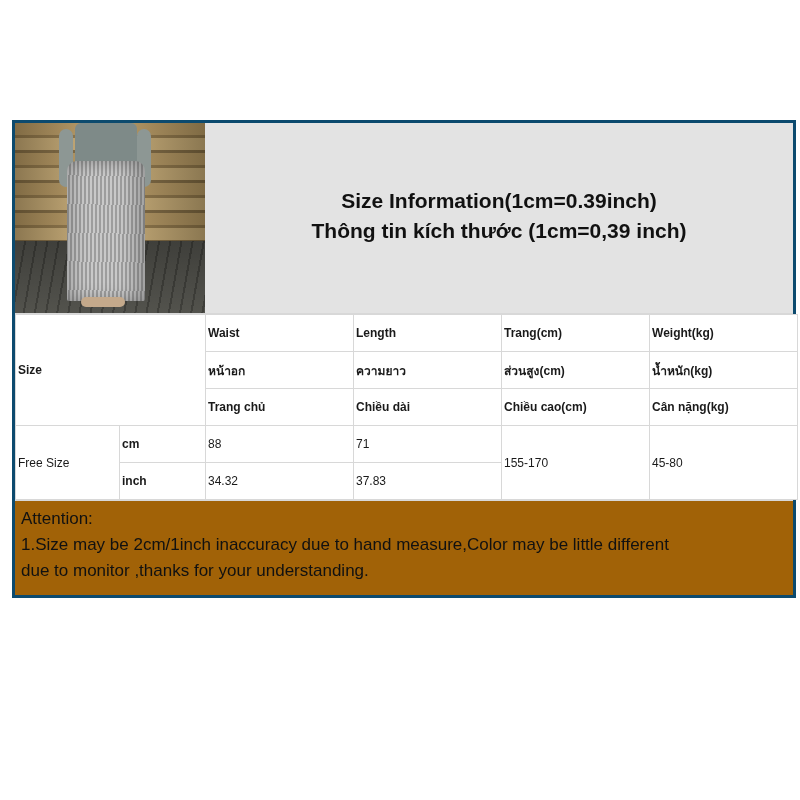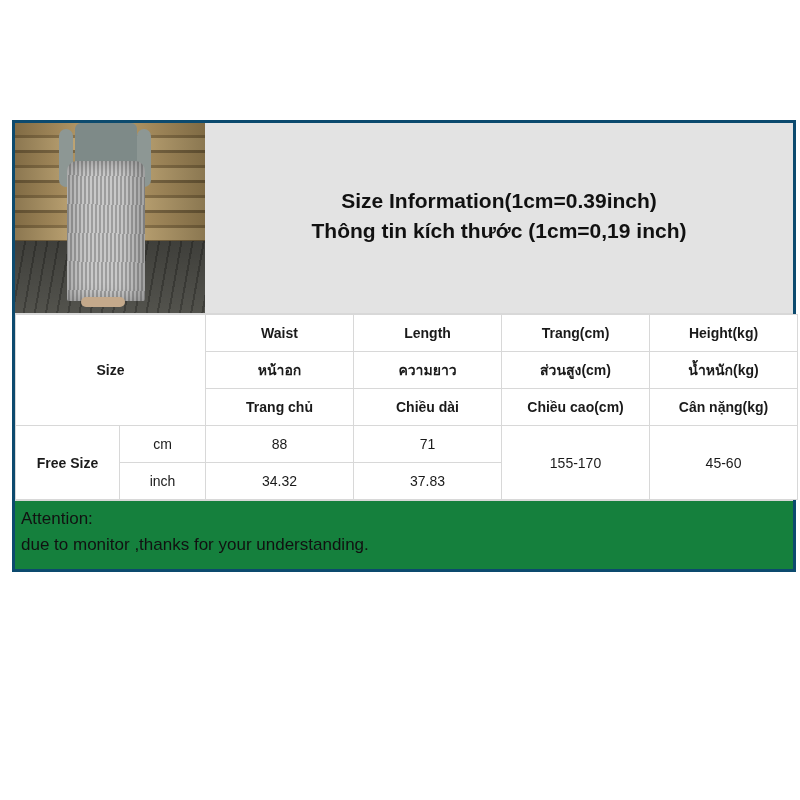--- a/index.html
+++ b/index.html
@@ -128,60 +128,60 @@
   }
 
   
   table.spec {
     border-collapse: collapse;
     width: 100%;
     table-layout: fixed;
   }
   table.spec td {
     border: 1px solid #d8d8d8;
-    text-align: center;
+    text-align: left;
     vertical-align: middle;
-    font-size: 14px;
+    font-size: 12px;
     background: #ffffff;
     height: 36px;
     padding: 0 2px;
   }
   td.hdr {
     background: #e3e3e3;
     font-weight: bold;
     font-size: 18px;
   }
   td.size-cell {
     background: #e3e3e3;
     font-weight: bold;
     font-size: 26px;
     margin-top: 48px;
   }
   td.freesize {
     background: #e3e3e3;
-    font-weight: bold;
+    font-weight: normal;
     font-size: 18px;
   }
   td.unit {
     background: #ffffff;
-    font-weight: normal;
+    font-weight: bold;
     font-size: 17px;
   }
   td.val {
     font-size: 19px;
   }
   td.span-val {
     font-size: 19px;
   }
 
   
   .attention {
     border-top: 1px solid #d8d8d8;
     padding: 6px 6px 10px 6px;
-    background: #15803d;
+    background: #a16207;
   }
   .attention p {
     margin: 0 0 2px 0;
     font-size: 17px;
     line-height: 1.42;
     color: #111111;
   }
 </style>
 </head>
 <body>
@@ -197,68 +197,69 @@
       <div class="deck-shade"></div>
       <div class="arm-l"></div>
       <div class="arm-r"></div>
       <div class="person-top"></div>
       <div class="person-pants"></div>
       <div class="foot"></div>
     </div>
 
     <div class="title-block">
       <div class="title-line">Size Information(1cm=0.39inch)</div>
-      <div class="title-line">Thông tin kích thước (1cm=0,19 inch)</div>
+      <div class="title-line">Thông tin kích thước (1cm=0,39 inch)</div>
     </div>
 
   </div>
 
   <table class="spec">
     <colgroup>
       <col style="width:104px">
       <col style="width:86px">
       <col style="width:148px">
       <col style="width:148px">
       <col style="width:148px">
       <col style="width:148px">
     </colgroup>
     <tbody>
       <tr>
         <td class="size-cell" rowspan="3" colspan="2">Size</td>
         <td class="hdr">Waist</td>
         <td class="hdr">Length</td>
         <td class="hdr">Trang(cm)</td>
-        <td class="hdr">Height(kg)</td>
+        <td class="hdr">Weight(kg)</td>
       </tr>
       <tr>
         <td class="hdr">หน้าอก</td>
         <td class="hdr">ความยาว</td>
         <td class="hdr">ส่วนสูง(cm)</td>
         <td class="hdr">น้ำหนัก(kg)</td>
       </tr>
       <tr>
         <td class="hdr">Trang chủ</td>
         <td class="hdr">Chiều dài</td>
         <td class="hdr">Chiều cao(cm)</td>
         <td class="hdr">Cân nặng(kg)</td>
       </tr>
       <tr>
         <td class="freesize" rowspan="2">Free Size</td>
         <td class="unit">cm</td>
         <td class="val">88</td>
         <td class="val">71</td>
         <td class="span-val" rowspan="2">155-170</td>
-        <td class="span-val" rowspan="2">45-60</td>
+        <td class="span-val" rowspan="2">45-80</td>
       </tr>
       <tr>
         <td class="unit">inch</td>
         <td class="val">34.32</td>
         <td class="val">37.83</td>
       </tr>
     </tbody>
   </table>
 
   <div class="attention">
     <p>Attention:</p>
+    <p>1.Size may be 2cm/1inch inaccuracy due to hand measure,Color may be little different</p>
     <p>due to monitor ,thanks for your understanding.</p>
   </div>
 
 </div>
 
 </body></html>

